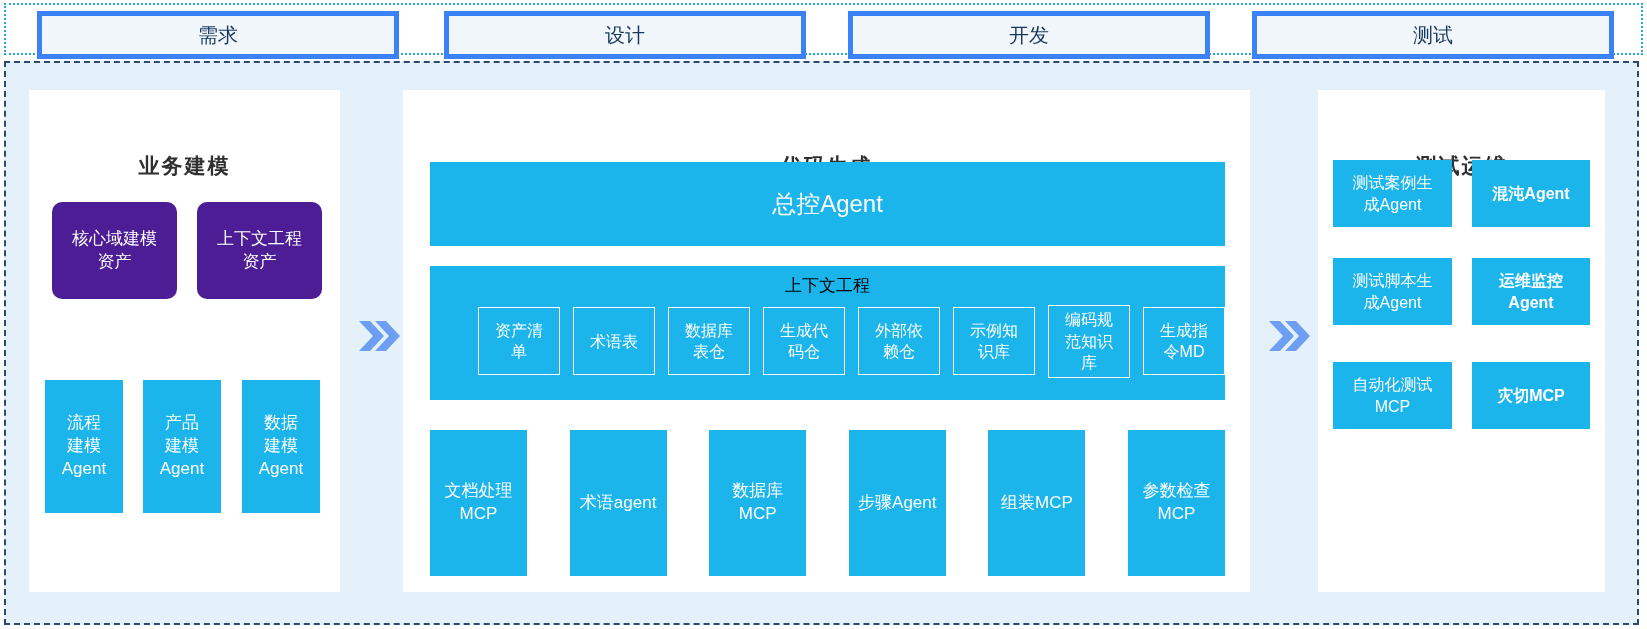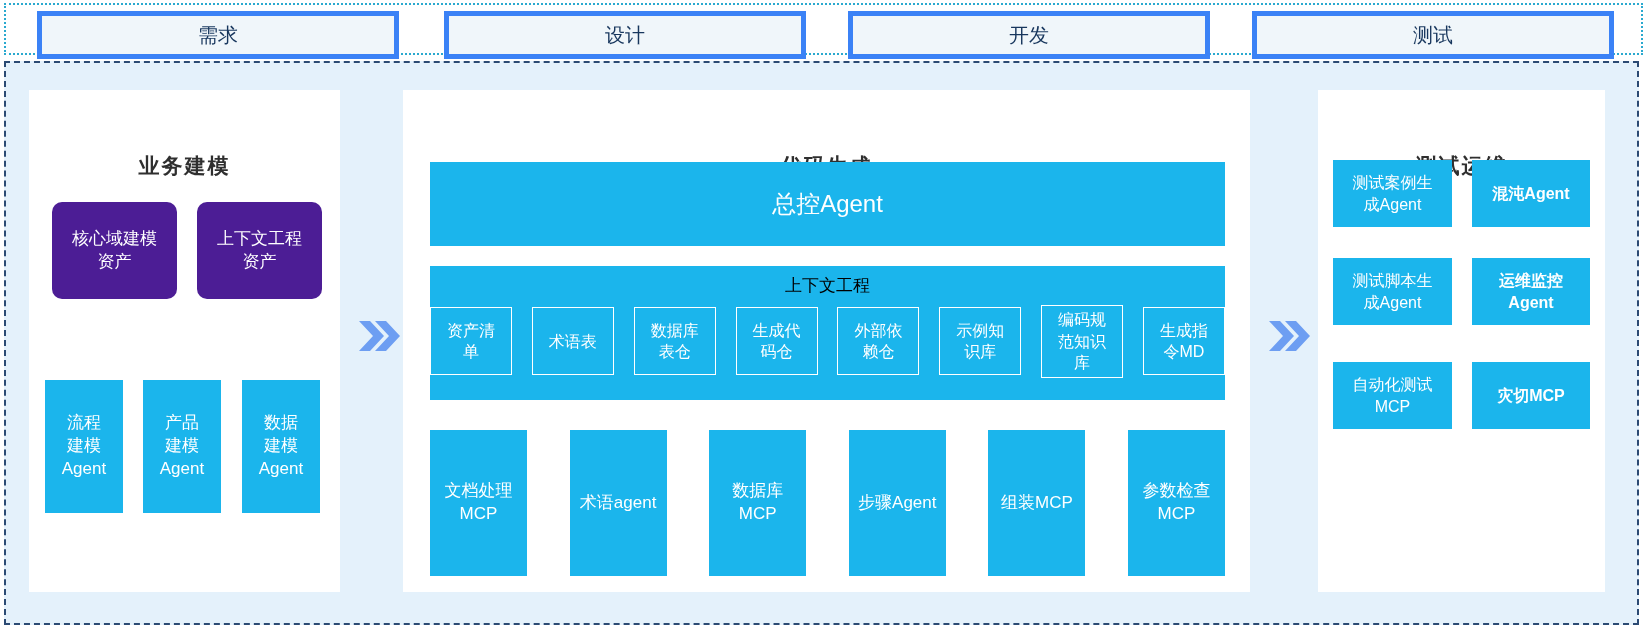--- a/index.html
+++ b/index.html
@@ -33,21 +33,21 @@
   .agent-box{position:absolute;top:290px;width:78px;height:133px;
              display:flex;align-items:center;justify-content:center;font-size:17px;}
 
   
   .panel-code{left:397px;width:847px;}
   .master-bar{position:absolute;left:27px;top:72px;width:795px;height:84px;
               display:flex;align-items:center;justify-content:center;font-size:24px;}
   .ctx{position:absolute;left:27px;top:176px;width:795px;height:134px;padding-top:8px;
        box-sizing:border-box;}
   .ctx-title{text-align:center;color:#000000;font-size:17px;}
-  .ctx-items{display:flex;justify-content:space-between;align-items:center;gap:13px;margin-top:8px;}
+  .ctx-items{display:flex;justify-content:flex-end;align-items:center;gap:13px;margin-top:8px;}
   .ctx-box{width:82px;min-height:68px;border:1px solid #ffffff;box-sizing:border-box;
            display:flex;align-items:center;justify-content:center;font-size:16px;padding:3px 0;}
   .tools{position:absolute;left:27px;top:340px;width:795px;display:flex;
          justify-content:space-between;}
   .tool-box{width:97px;height:146px;display:flex;align-items:center;justify-content:center;
             font-size:17px;}
 
   
   .panel-test{left:1312px;width:287px;}
   .t-box{position:absolute;display:flex;align-items:center;justify-content:center;

